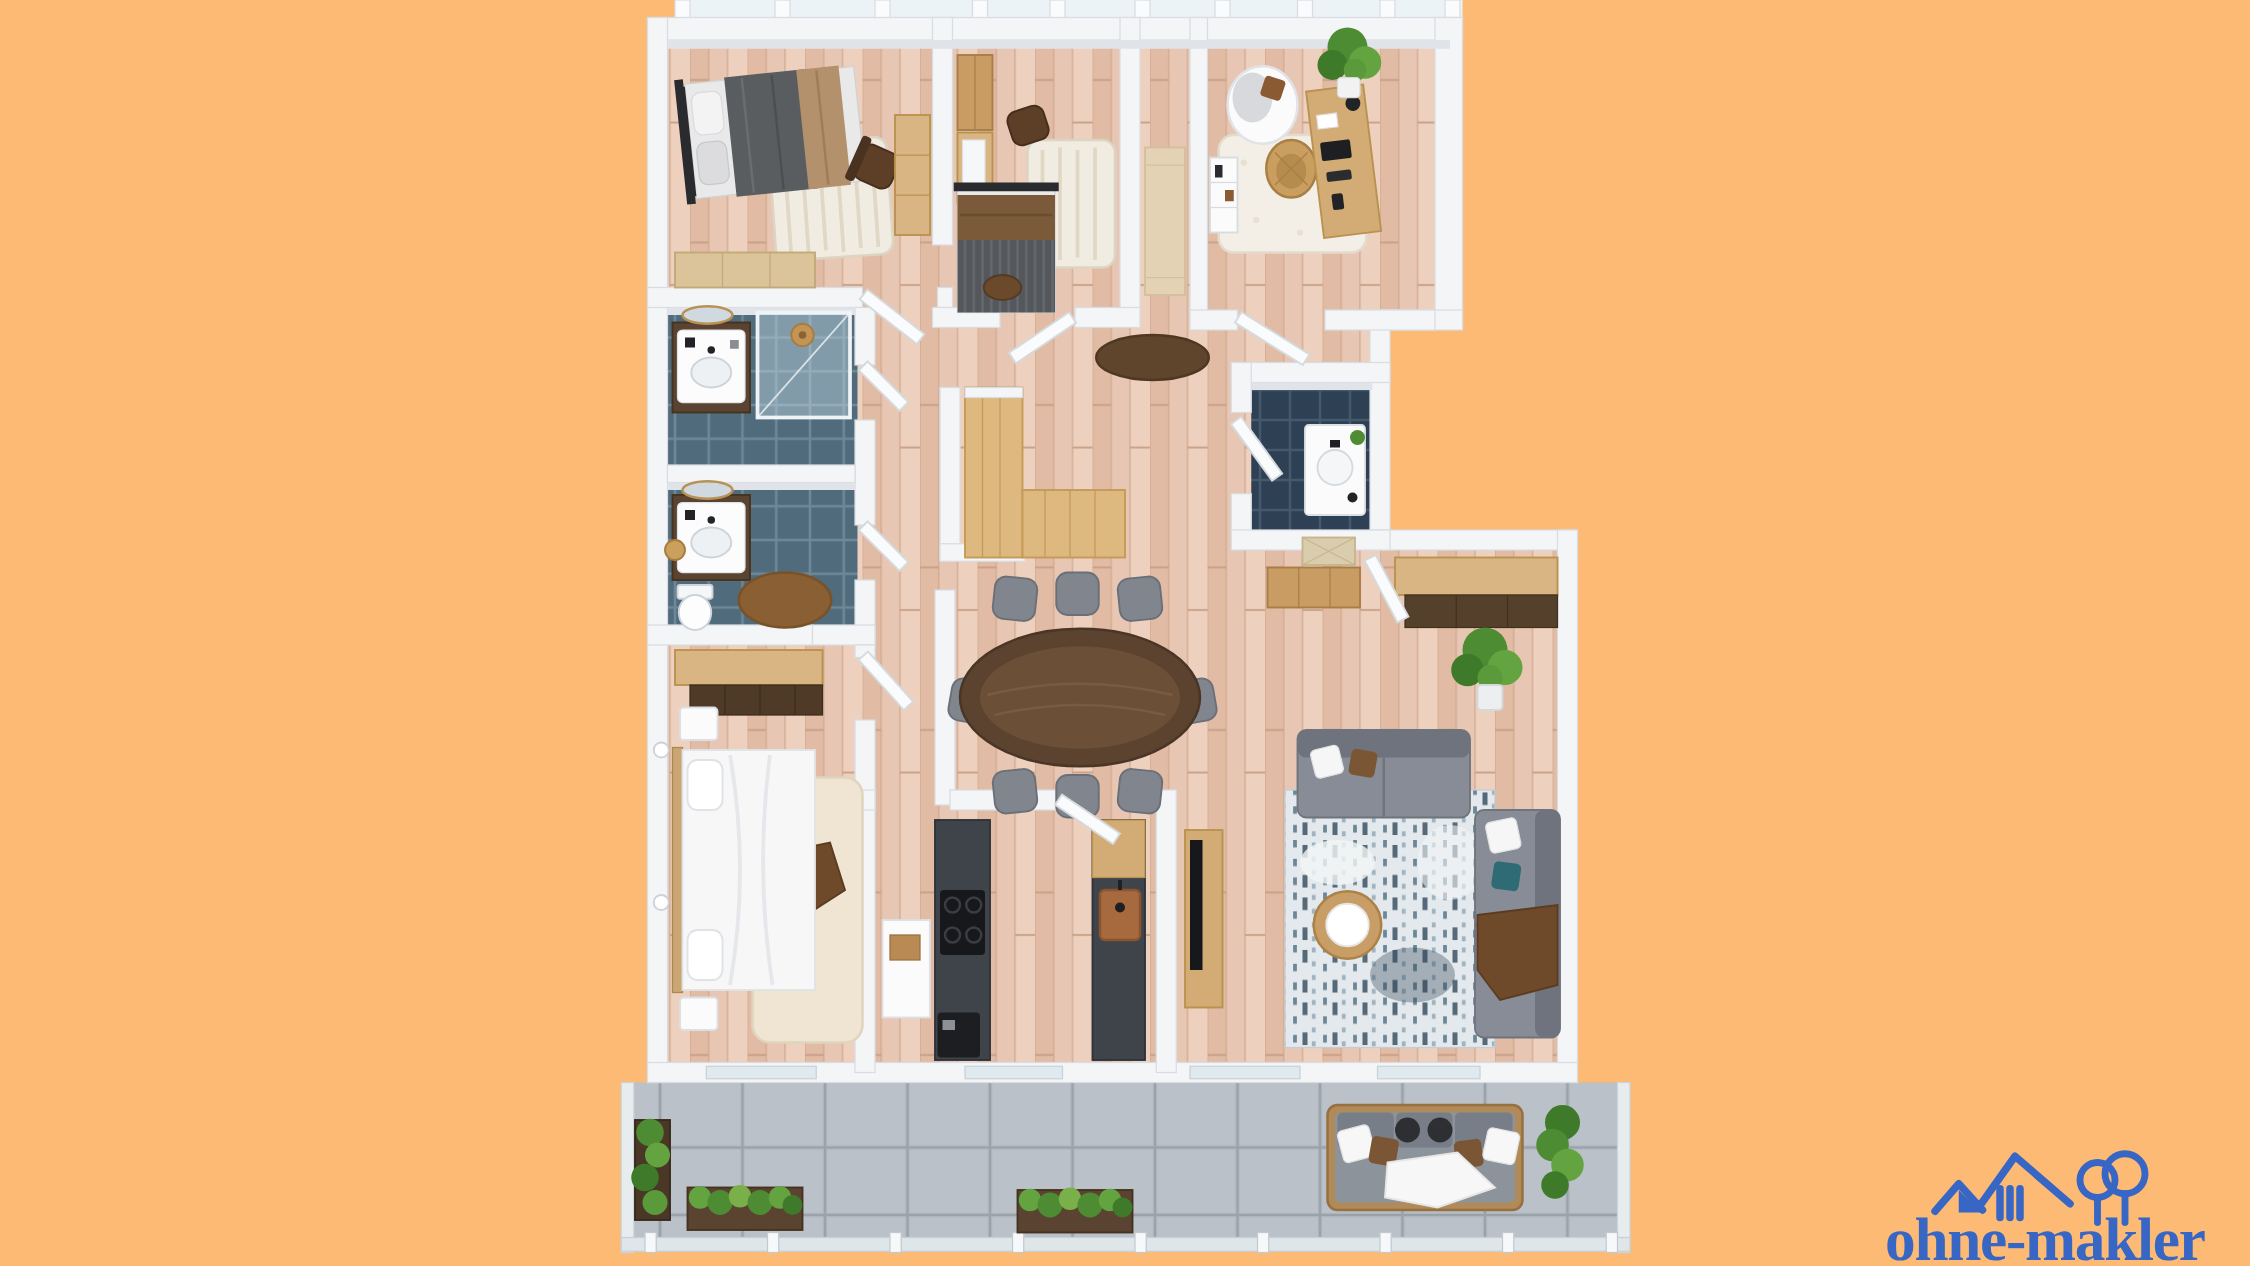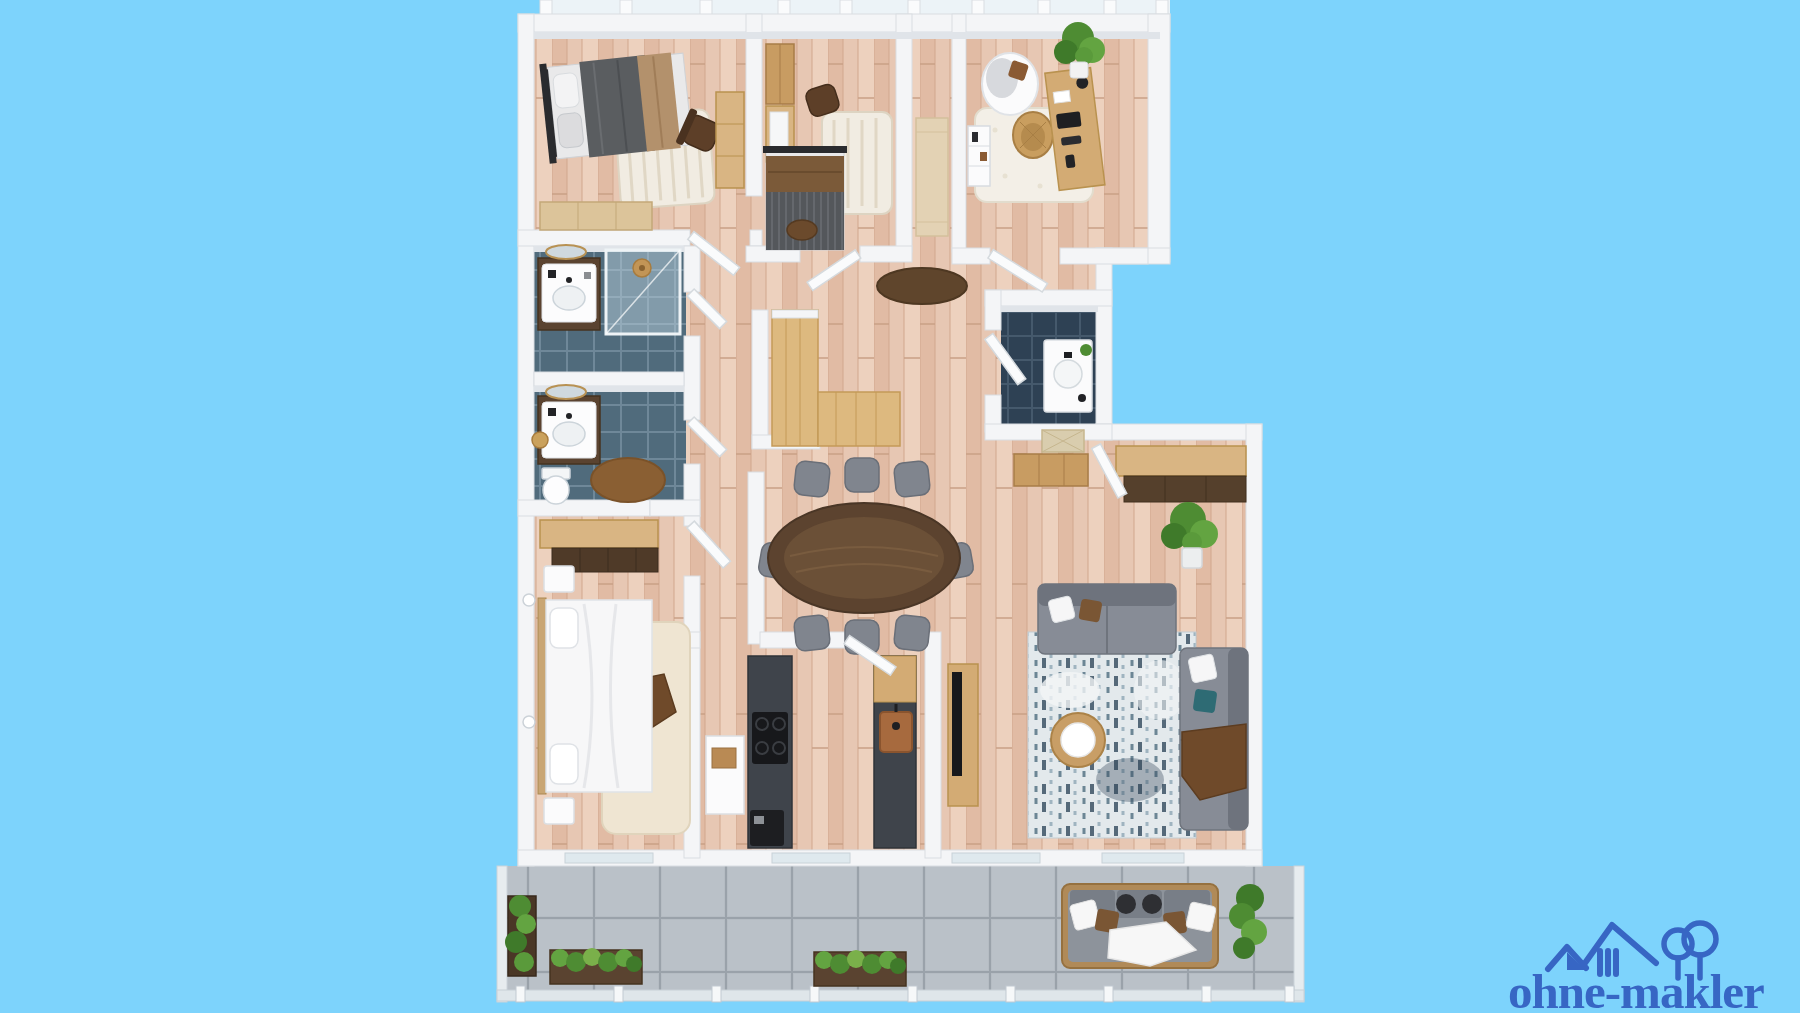--- a/index.html
+++ b/index.html
@@ -1,16 +1,16 @@
 <!DOCTYPE html>
 <html><head>
 <meta charset="utf-8">
 <style>
   html,body{margin:0;padding:0;background:#ffffff;}
-  .stage{position:relative;width:1800px;height:1013px;background:#7dd3fc;overflow:hidden;
+  .stage{position:relative;width:1800px;height:1013px;background:#fdba74;overflow:hidden;
          font-family:"Liberation Sans",sans-serif;}
   .plan-svg{position:absolute;left:0;top:0;}
   .logo{position:absolute;left:1500px;top:905px;width:300px;height:108px;}
   .logo-text{position:absolute;left:8px;top:62px;width:292px;
              font-family:"Liberation Serif",serif;font-weight:bold;font-size:49px;
              color:#3766c4;letter-spacing:-1px;line-height:1;white-space:nowrap;}
 </style>
 </head>
 <body>
 

